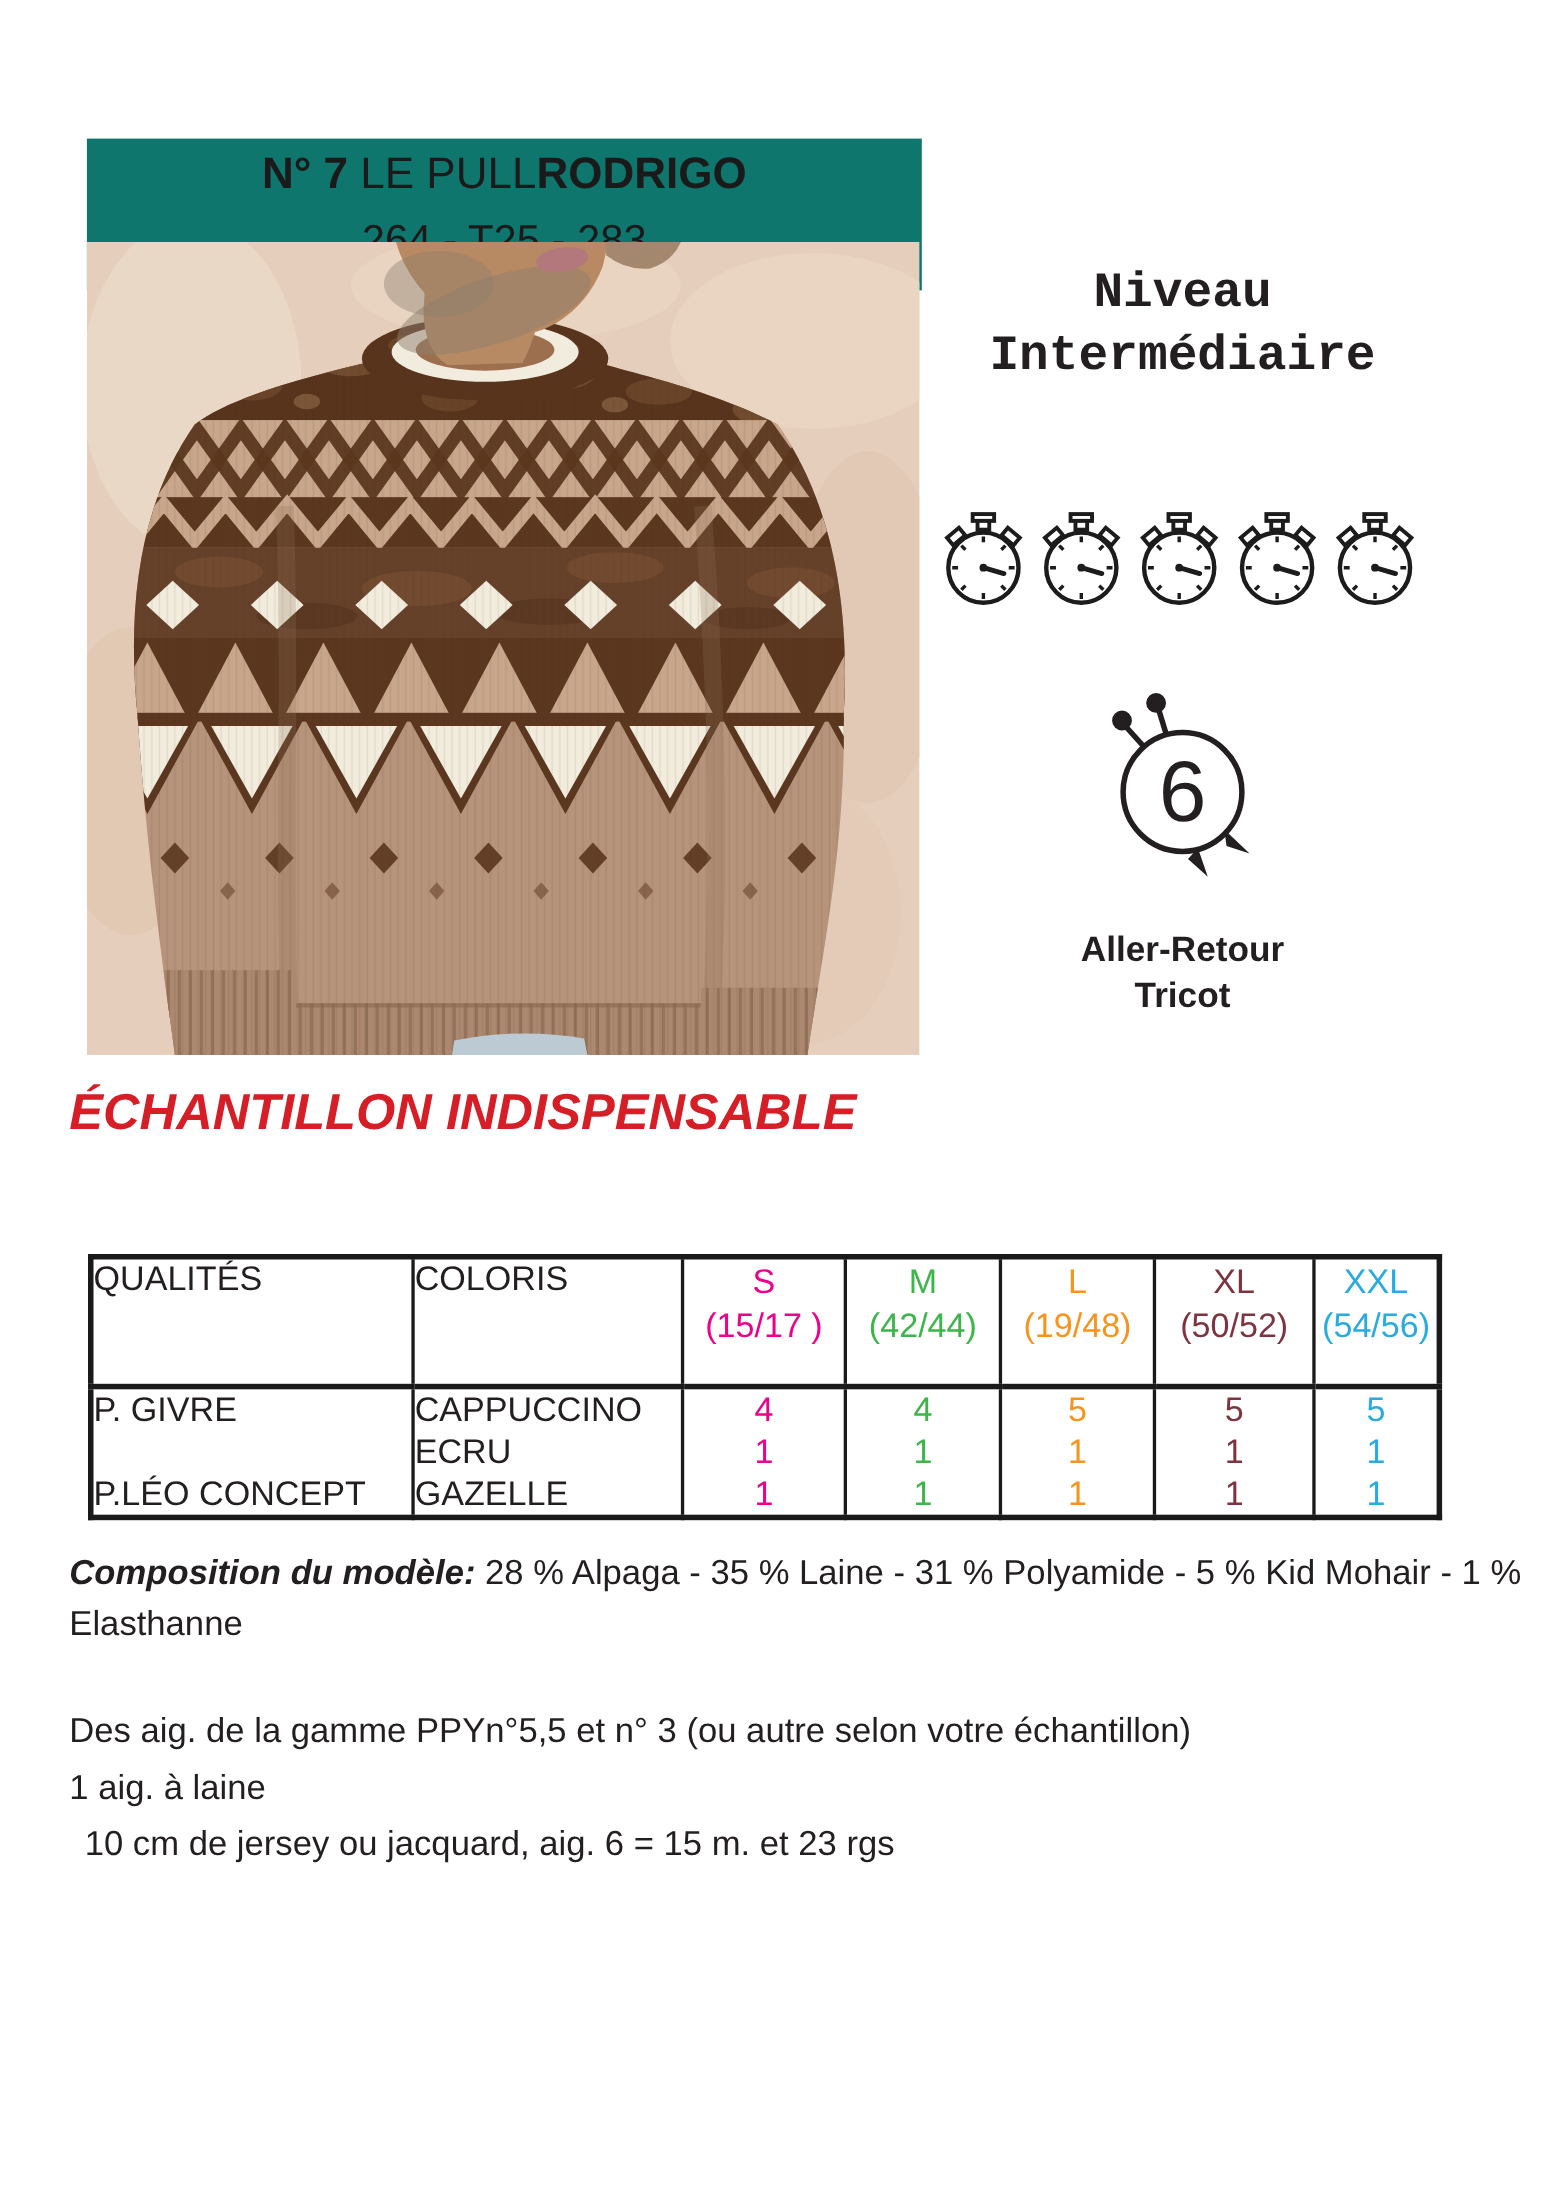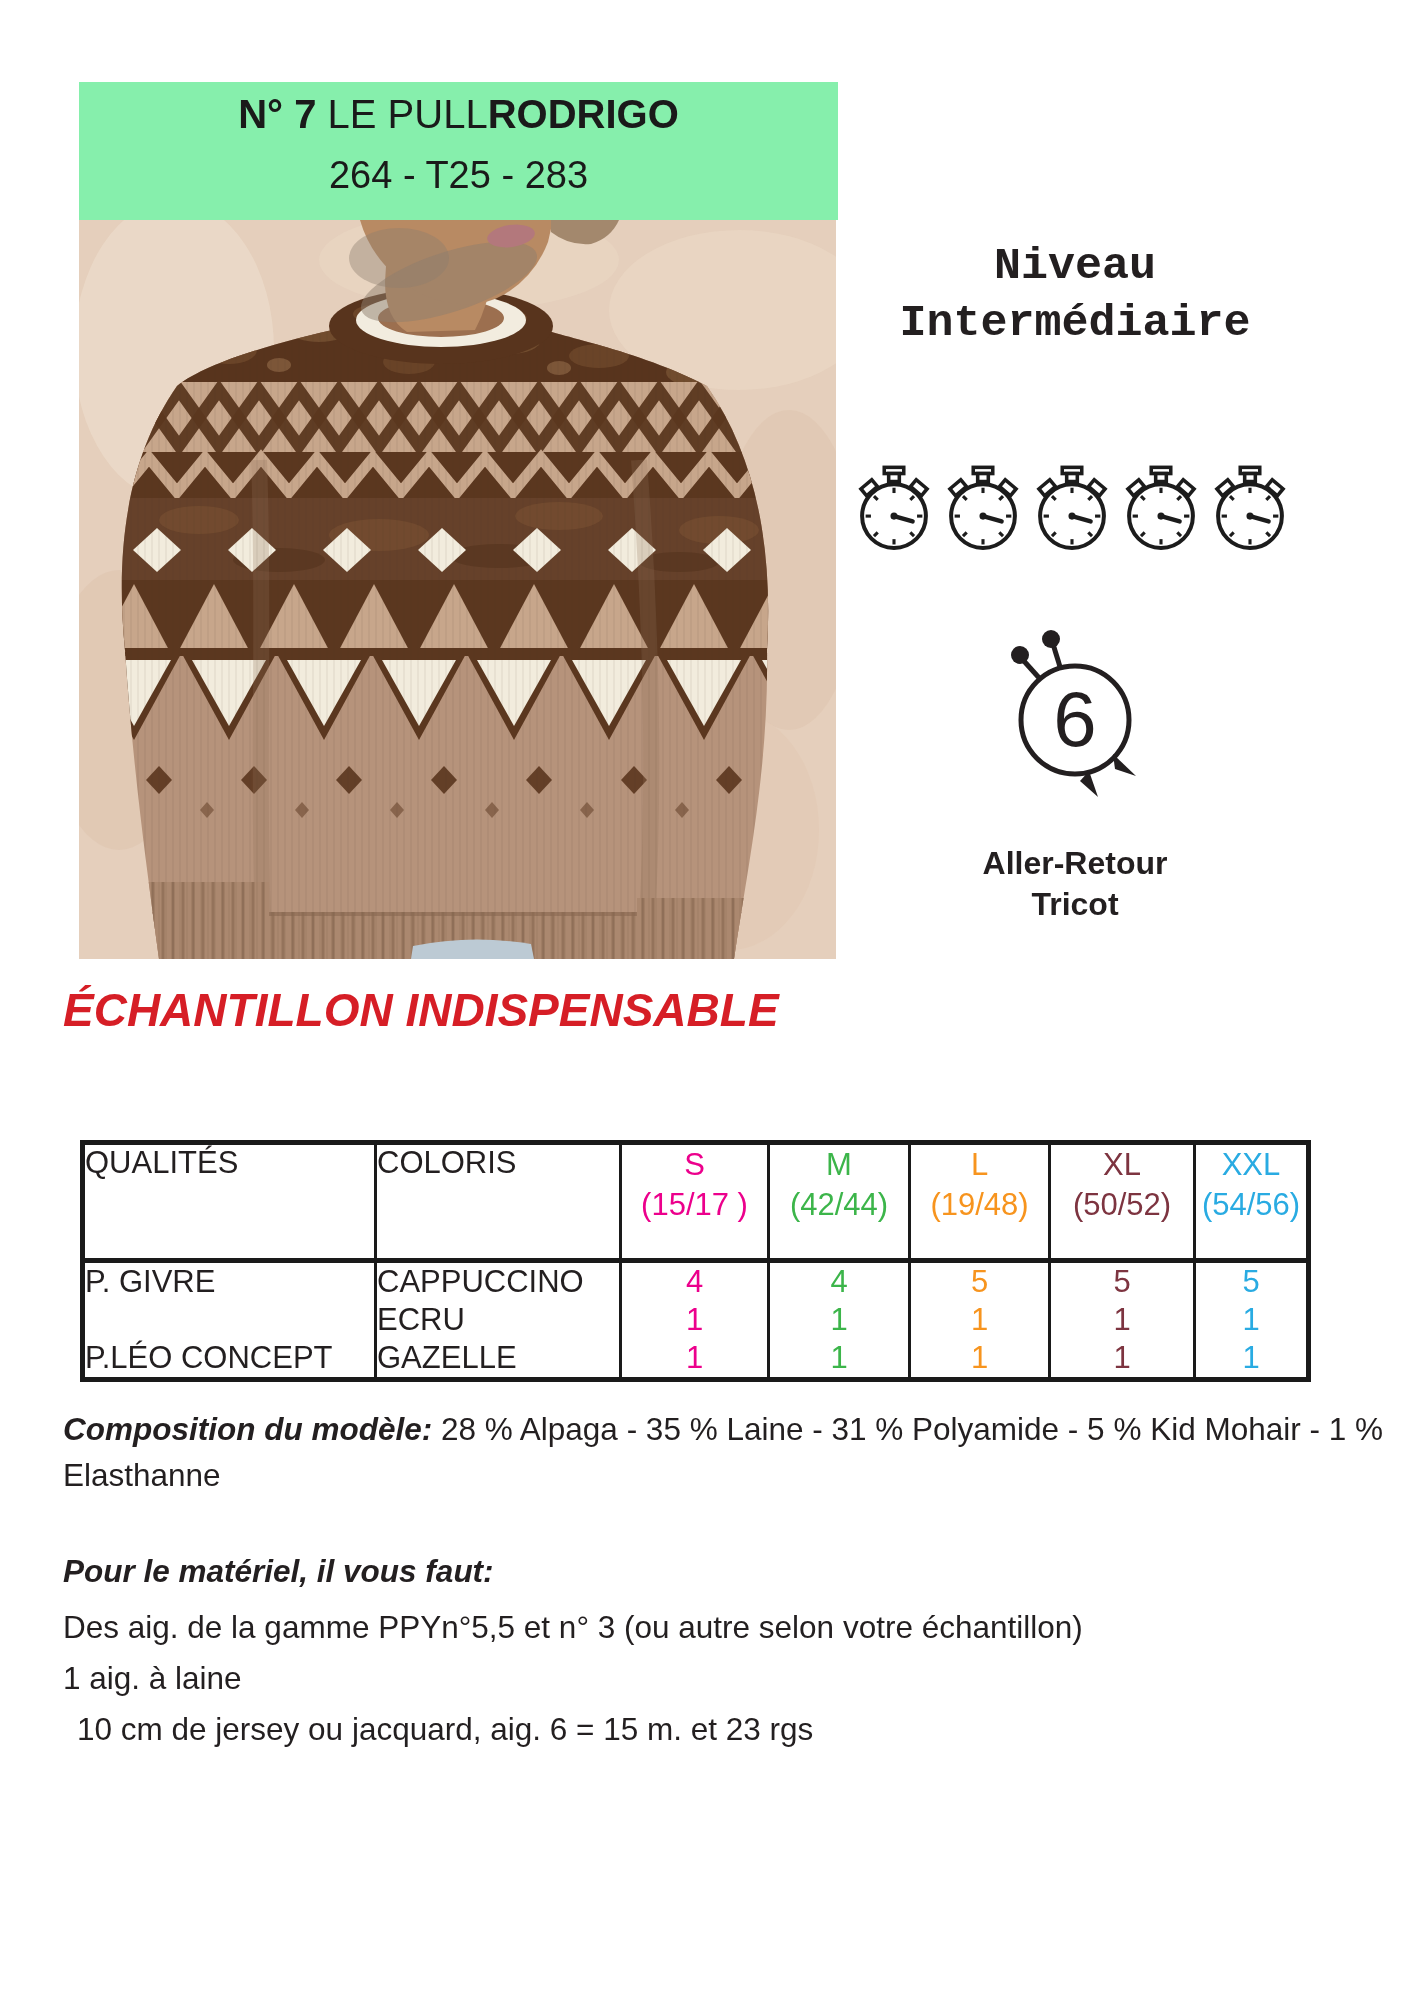--- a/index.html
+++ b/index.html
@@ -61,21 +61,21 @@
   .material { position:absolute; left:63px; top:1548px; width:1338px; font-size:31.5px; }
   .material .lead { display:block; line-height:46px; margin-bottom:8px; }
   .material-line { line-height:51px; white-space:nowrap; }
   .material-line.indent { padding-left:14px; }
 </style>
 </head>
 <body>
 
 <div id="page">
 
-  <div class="banner" style="background-color: #86efac;">
+  <div class="banner" style="background-color: #0f766e; margin-top: 44px;">
     <div class="banner-title">
       <span class="b">N° 7 </span><span>LE PULL</span><span class="b">RODRIGO</span>
     </div>
     <div class="banner-sub">264 - T25 - 283</div>
   </div>
 
   <div class="photo">
     <svg width="757" height="739" viewBox="0 0 757 739">
       <defs>
         <clipPath id="sweaterClip">
@@ -431,19 +431,18 @@
         </td>
       </tr>
     </tbody>
   </table>
 
   <div class="composition">
     <span class="lead">Composition du modèle:</span><span> 28 % Alpaga - 35 % Laine - 31 % Polyamide - 5 % Kid Mohair - 1 % Elasthanne</span>
   </div>
 
   <div class="material">
-    <span class="lead">Pour le matériel, il vous faut:</span>
     <div class="material-line">Des aig. de la gamme PPYn°5,5 et n° 3 (ou autre selon votre échantillon)</div>
     <div class="material-line">1 aig. à laine</div>
     <div class="material-line indent">10 cm de jersey ou jacquard, aig. 6 = 15 m. et 23 rgs</div>
   </div>
 
 </div>
 
 </body></html>

